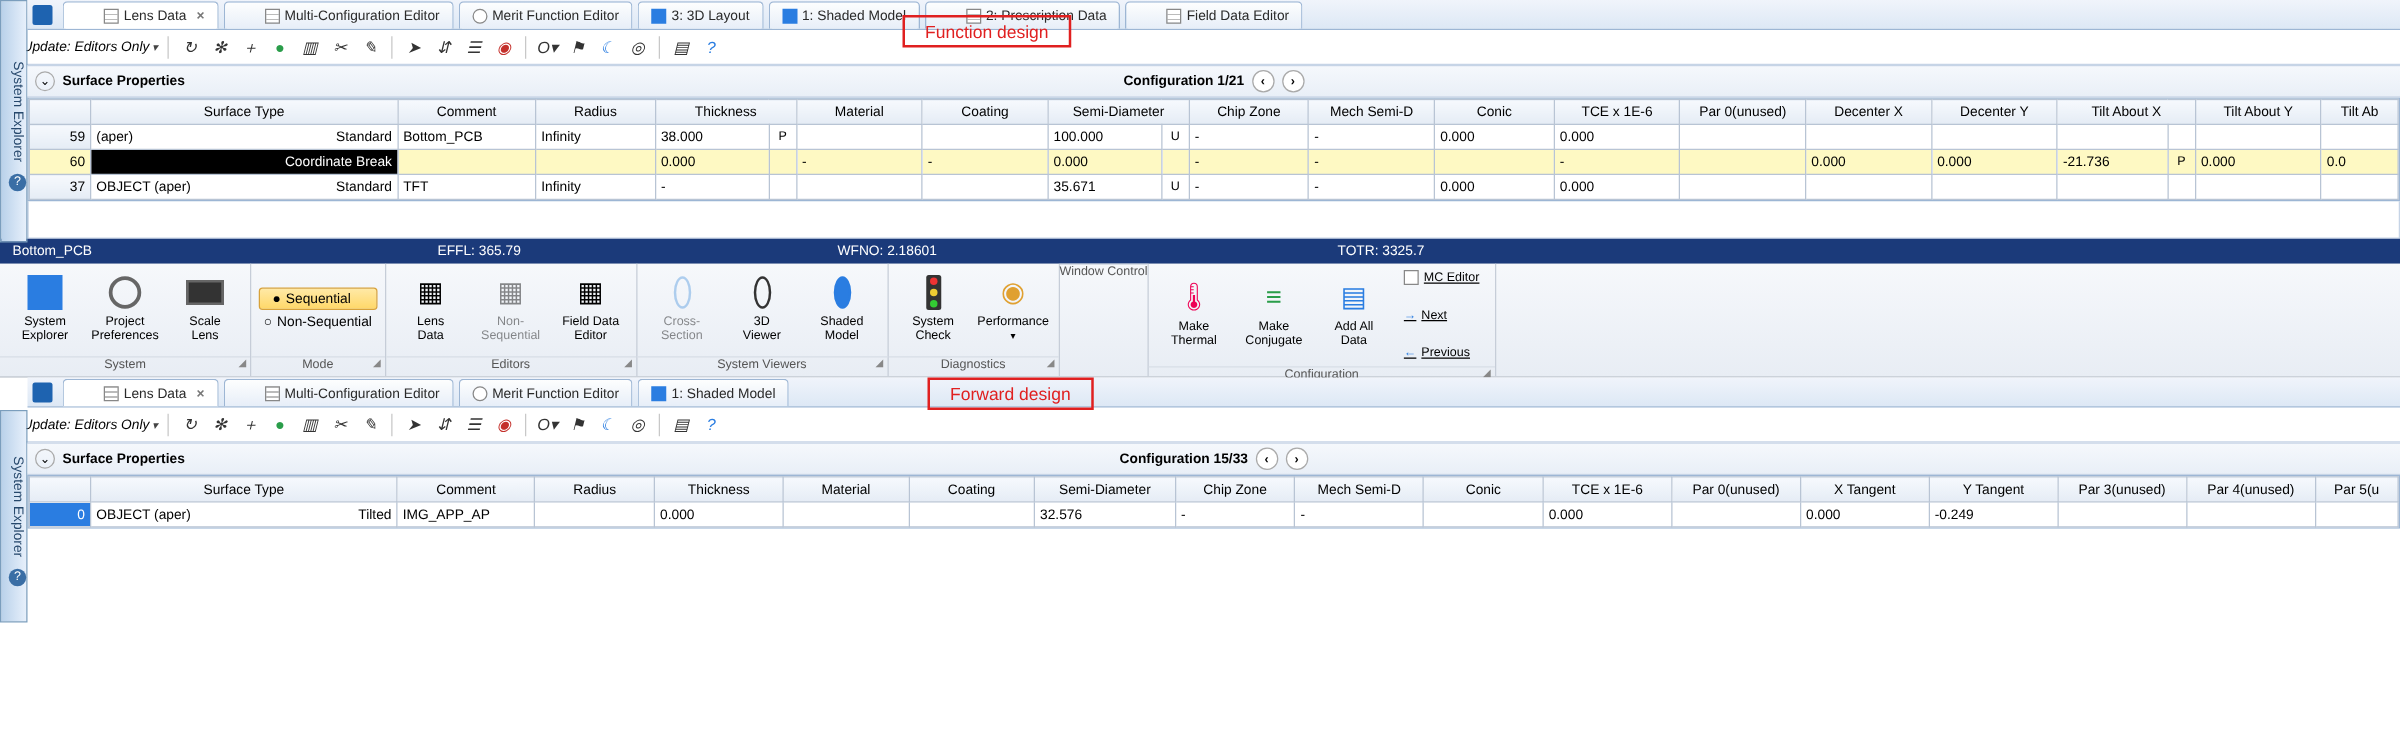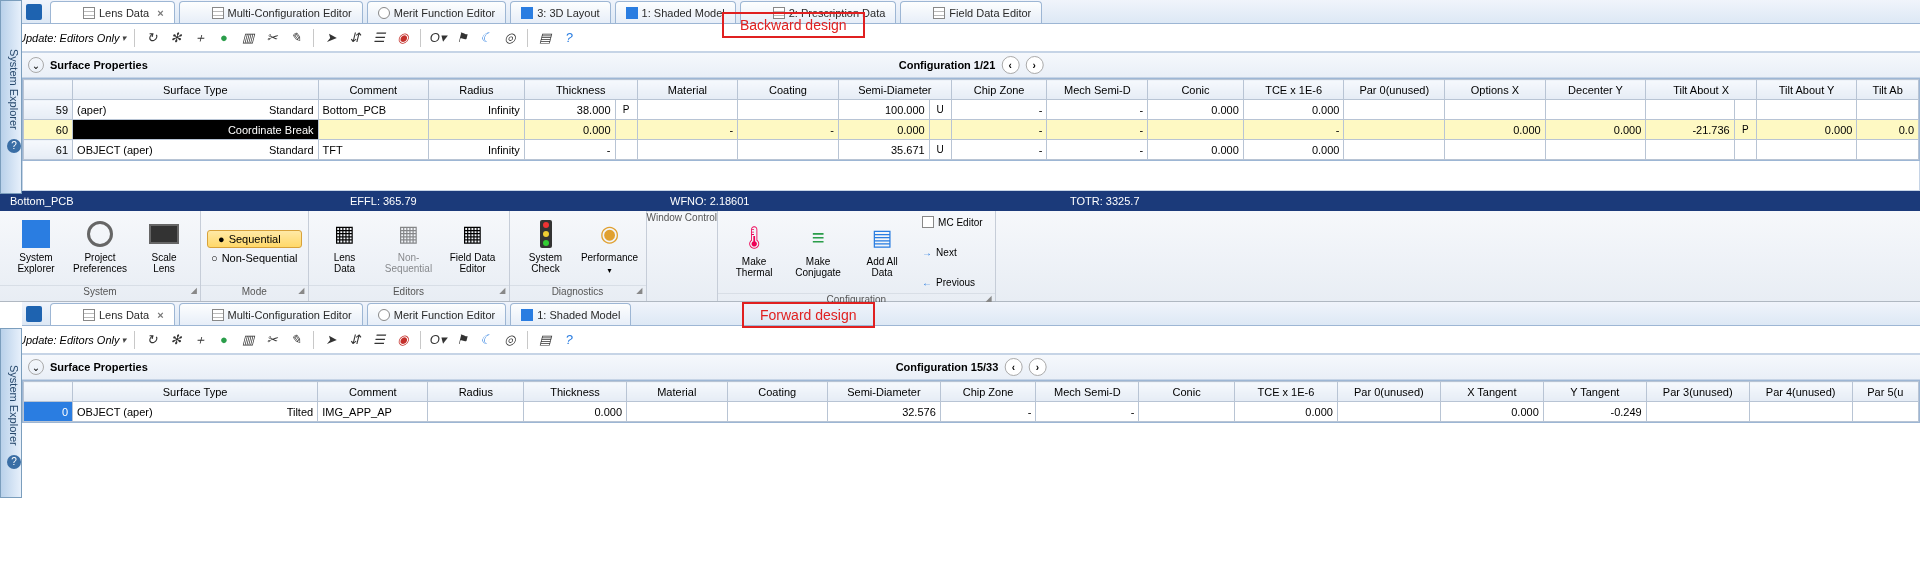--- a/index.html
+++ b/index.html
@@ -34,21 +34,21 @@
 .sp-header { margin-left: 22px; height: 26px; background: linear-gradient(#f5f8fc,#e9eff7); border-top:1px solid #c6d4e6; border-bottom:1px solid #c6d4e6; display:flex; align-items:center; padding: 0 6px; position: relative; }
 .sp-header .chev { width:16px; height:16px; border:1px solid #aaa; border-radius:50%; display:flex; align-items:center; justify-content:center; margin-right:6px; font-size:10px; cursor:pointer; }
 .sp-header .conf { position:absolute; left:50%; transform:translateX(-50%); font-weight:bold; display:flex; align-items:center; gap:6px; }
 .navbtn { width:18px; height:18px; border:1px solid #aaa; border-radius:50%; display:flex; align-items:center; justify-content:center; font-size:10px; cursor:pointer; background:#fff; }
 
 
 .grid { margin-left:22px; border:1px solid #9db6d4; }
 table { border-collapse: collapse; width: 100%; table-layout: fixed; }
 th, td { border: 1px solid #b8c4d4; height: 20px; font-size: 11px; padding: 0 4px; overflow: hidden; white-space: nowrap; }
 th { background: linear-gradient(#f6f9fd,#e5ecf5); font-weight: normal; text-align: center; }
-td.num { text-align: right; }
+td.num { text-align: left; }
 td.left { text-align: left; }
 tr.pink td { background: #fef9c3; }
 tr.pink td.blk { background:#000; color:#fff; text-align:right; }
 td.rownum { background: linear-gradient(#f6f9fd,#e5ecf5); text-align:right; }
 td.rownum.sel { background:#2a7de1; color:#fff; }
 td.suffix { width:18px; text-align:center; font-size:10px; }
 
 
 .statusbar { margin-left:0; height:20px; background:#1b3a7a; color:#fff; display:flex; align-items:center; font-size:11px; }
 .statusbar > div { padding: 0 10px; }
@@ -64,21 +64,21 @@
 .rbtn { display:flex; flex-direction:column; align-items:center; justify-content:flex-start; width:60px; height:70px; padding-top:4px; cursor:pointer; border:1px solid transparent; border-radius:3px; }
 .rbtn.sel { border-color:#e0a82e; background:linear-gradient(#ffe9a6,#ffd869); }
 .rbtn.disabled { opacity:0.45; }
 .rbtn .ic { width:32px; height:32px; display:flex; align-items:center; justify-content:center; font-size:22px; }
 .rbtn .tx { font-size:10px; text-align:center; line-height:11px; margin-top:2px; }
 .rbtn .tx::after { content:""; }
 .rbtn.drop .tx::after { content:" ▾"; font-size:8px; }
 .modechk { display:flex; flex-direction:column; gap:2px; }
 .modechk .seqpill { background:linear-gradient(#ffe9a6,#ffd869); border:1px solid #d8a23a; border-radius:3px; padding:2px 10px; display:flex; align-items:center; gap:4px; }
 .modechk .nseq { padding:2px 4px; display:flex; align-items:center; gap:4px; }
-.rsmall { display:flex; flex-direction:column; gap:17px; padding:2px; }
+.rsmall { display:flex; flex-direction:column; gap:17px; padding:2px;text-decoration:underline; }
 .rlink { display:flex; align-items:center; gap:4px; font-size:10px; padding:1px 4px; cursor:pointer; }
 .rlink .sq { width:12px; height:12px; border:1px solid #888; background:#fff; }
 .rlink .arr { color:#2a7de1; font-weight:bold; }
 
 .ic-cube { width:28px;height:28px;background:#2a7de1;position:relative; }
 .ic-gear { width:26px;height:26px;border:3px solid #666;border-radius:50%;position:relative; }
 .ic-film { width:30px;height:20px;background:#333;border:2px solid #666; }
 .ic-lens { width:14px;height:26px;border:2px solid #5a9de0;border-radius:50%/50%; }
 .ic-traffic { width:12px;height:28px;background:#333;border-radius:2px;display:flex;flex-direction:column;align-items:center;justify-content:space-around; }
 .ic-traffic span{width:6px;height:6px;border-radius:50%;}
@@ -117,21 +117,21 @@
       <span>1: Shaded Model</span>
     </div>
   <div class="tab">
       <span class="ico grid"></span>
       <span>2: Prescription Data</span>
     </div>
   <div class="tab">
       <span class="ico grid"></span>
       <span>Field Data Editor</span>
     </div>
-  <div class="annot" style="left:700px;top:12px;"><span>Backward design</span></div>
+  <div class="annot" style="left:700px;top:12px;"><span>Function design</span></div>
 </div>
 
 <div class="editorbar">
   <span class="dd">
       <span>Update: Editors Only</span>
     </span>
   <span class="sep"></span>
   <span class="tbic">↻</span>
   <span class="tbic">✻</span>
   <span class="tbic">＋</span>
@@ -197,21 +197,21 @@
           <th>Radius</th>
           <th colspan="2">Thickness</th>
           <th>Material</th>
           <th>Coating</th>
           <th colspan="2">Semi-Diameter</th>
           <th>Chip Zone</th>
           <th>Mech Semi-D</th>
           <th>Conic</th>
           <th>TCE x 1E-6</th>
           <th>Par 0(unused)</th>
-          <th>Options X</th>
+          <th>Decenter X</th>
           <th>Decenter Y</th>
           <th colspan="2">Tilt About X</th>
           <th>Tilt About Y</th>
           <th>Tilt Ab</th>
 </tr>
       </thead>
 <tbody>
 <tr>
   <td class="rownum">59</td>
   <td>
@@ -255,21 +255,21 @@
           <td class="num">-</td>
   <td></td>
           <td class="num">0.000</td>
           <td class="num">0.000</td>
   <td class="num">-21.736</td>
           <td class="suffix">P</td>
           <td class="num">0.000</td>
           <td class="num">0.0</td>
 </tr>
 <tr>
-  <td class="rownum">61</td>
+  <td class="rownum">37</td>
   <td>
             <span style="float:left">OBJECT (aper)</span>
             <span style="float:right">Standard</span>
           </td>
   <td class="left">TFT</td>
   <td class="num">Infinity</td>
   <td class="num">-</td>
           <td class="suffix"></td>
   <td></td>
           <td></td>
@@ -353,20 +353,43 @@
             <div class="tx">Non-Sequential</div>
           </div>
     <div class="rbtn">
             <div class="ic">▦</div>
             <div class="tx">Field Data<br>Editor</div>
           </div>
   </div>
         <div class="lbl">Editors</div>
       </div>
 
+  <div class="rgroup">
+        <div class="body">
+    <div class="rbtn disabled">
+            <div class="ic">
+              <div class="ic-lens"></div>
+            </div>
+            <div class="tx">Cross-Section</div>
+          </div>
+    <div class="rbtn">
+            <div class="ic">
+              <div class="ic-lens" style="border-color:#333"></div>
+            </div>
+            <div class="tx">3D<br>Viewer</div>
+          </div>
+    <div class="rbtn">
+            <div class="ic">
+              <div class="ic-lens" style="background:#2a7de1;border-color:#2a7de1"></div>
+            </div>
+            <div class="tx">Shaded<br>Model</div>
+          </div>
+  </div>
+        <div class="lbl">System Viewers</div>
+      </div>
 
   <div class="rgroup">
         <div class="body">
     <div class="rbtn">
             <div class="ic">
               <div class="ic-traffic">
                 <span style="background:#e33"></span>
                 <span style="background:#ec3"></span>
                 <span style="background:#3c3"></span>
               </div>

